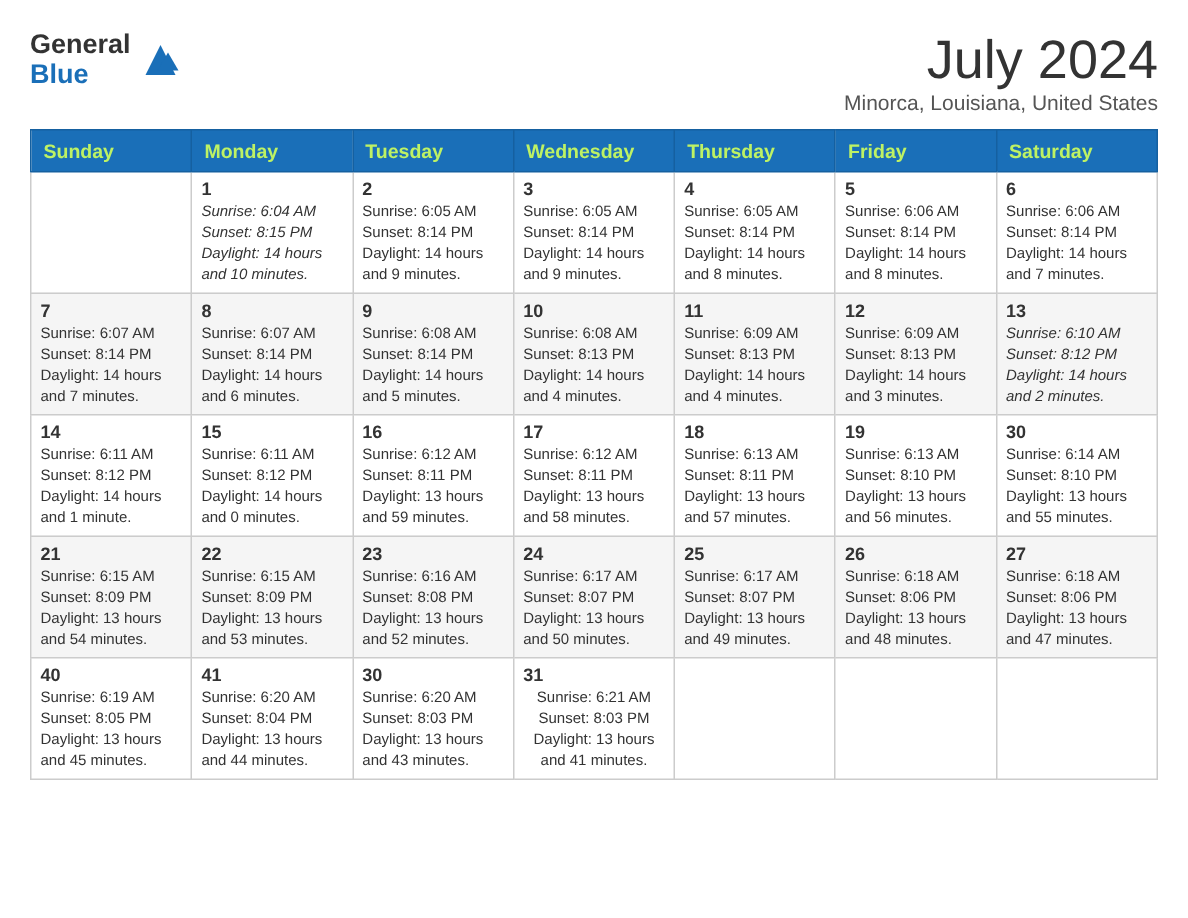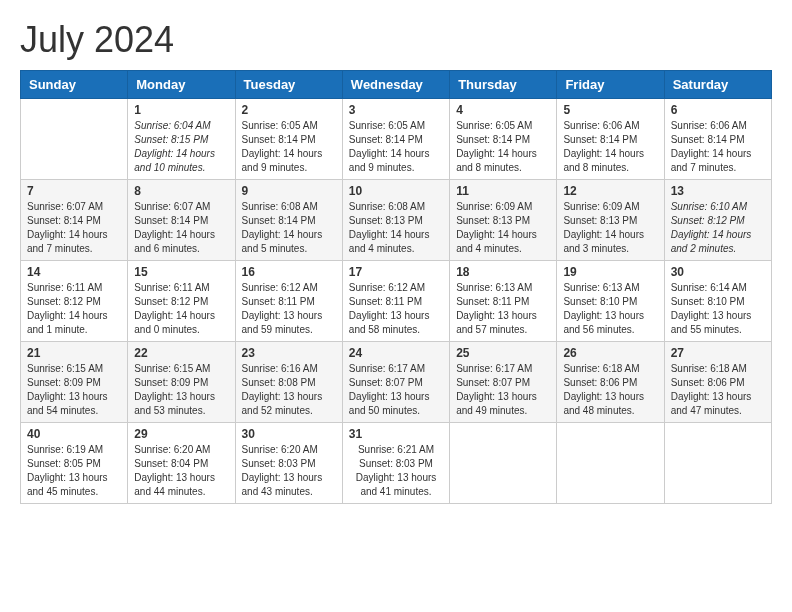--- a/index.html
+++ b/index.html
@@ -53,21 +53,21 @@
       font-size: 14px;
       color: #555;
     }
     .calendar {
       width: 100%;
       border-collapse: collapse;
       border: 1px solid #ccc;
     }
     .calendar th {
       background-color: #1a6fb8;
-      color: #ffffff;
+      color: #bef264;
       font-size: 13px;
       font-weight: bold;
       text-align: left;
       padding: 6px 8px;
       border: 1px solid #1560a0;
     }
     .calendar td {
       vertical-align: top;
       border: 1px solid #ccc;
       padding: 4px 6px;
@@ -92,22 +92,33 @@
       line-height: 1.4;
     }
     .empty-cell {
       background: #fff;
     }
   </style>
 </head>
 <body>
 
 <div class="header">
+  <div class="logo">
+    <div class="logo-text">
+      <span class="logo-general">General</span>
+      <span class="logo-blue">Blue</span>
+    </div>
+    <svg class="logo-icon" viewBox="0 0 30 30">
+      <polygon points="5,25 15,5 25,25" fill="#1a6fb8"></polygon>
+      <polygon points="18,20 25,8 32,20" fill="#1a6fb8" transform="translate(-5,2)"></polygon>
+    </svg>
+  </div>
   <div class="title-block">
     <div class="month-year">July 2024</div>
+    <div class="location">Minorca, Louisiana, United States</div>
   </div>
 </div>
 
 <table class="calendar">
   <thead>
     <tr>
     <th>Sunday</th>
         <th>Monday</th>
         <th>Tuesday</th>
         <th>Wednesday</th>
@@ -317,21 +328,21 @@
       </tr>
       <tr>
         <td>
           <div class="day-number">40</div>
           <div class="day-info" style="white-space: pre-line;">Sunrise: 6:19 AM
 Sunset: 8:05 PM
 Daylight: 13 hours
 and 45 minutes.</div>
         </td>
         <td>
-          <div class="day-number">29</div>
+          <div class="day-number">41</div>
           <div class="day-info" style="white-space: pre-line;">Sunrise: 6:20 AM
 Sunset: 8:04 PM
 Daylight: 13 hours
 and 44 minutes.</div>
         </td>
         <td>
           <div class="day-number">30</div>
           <div class="day-info" style="white-space: pre-line;">Sunrise: 6:20 AM
 Sunset: 8:03 PM
 Daylight: 13 hours

